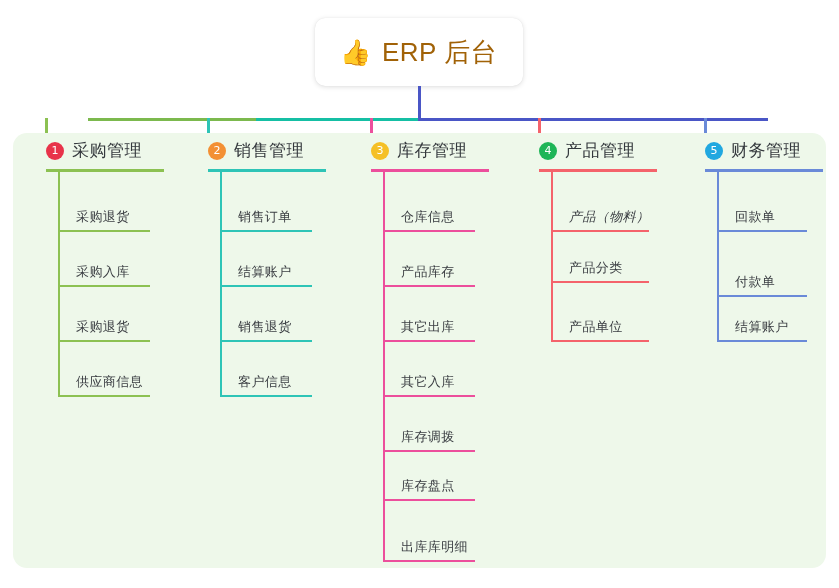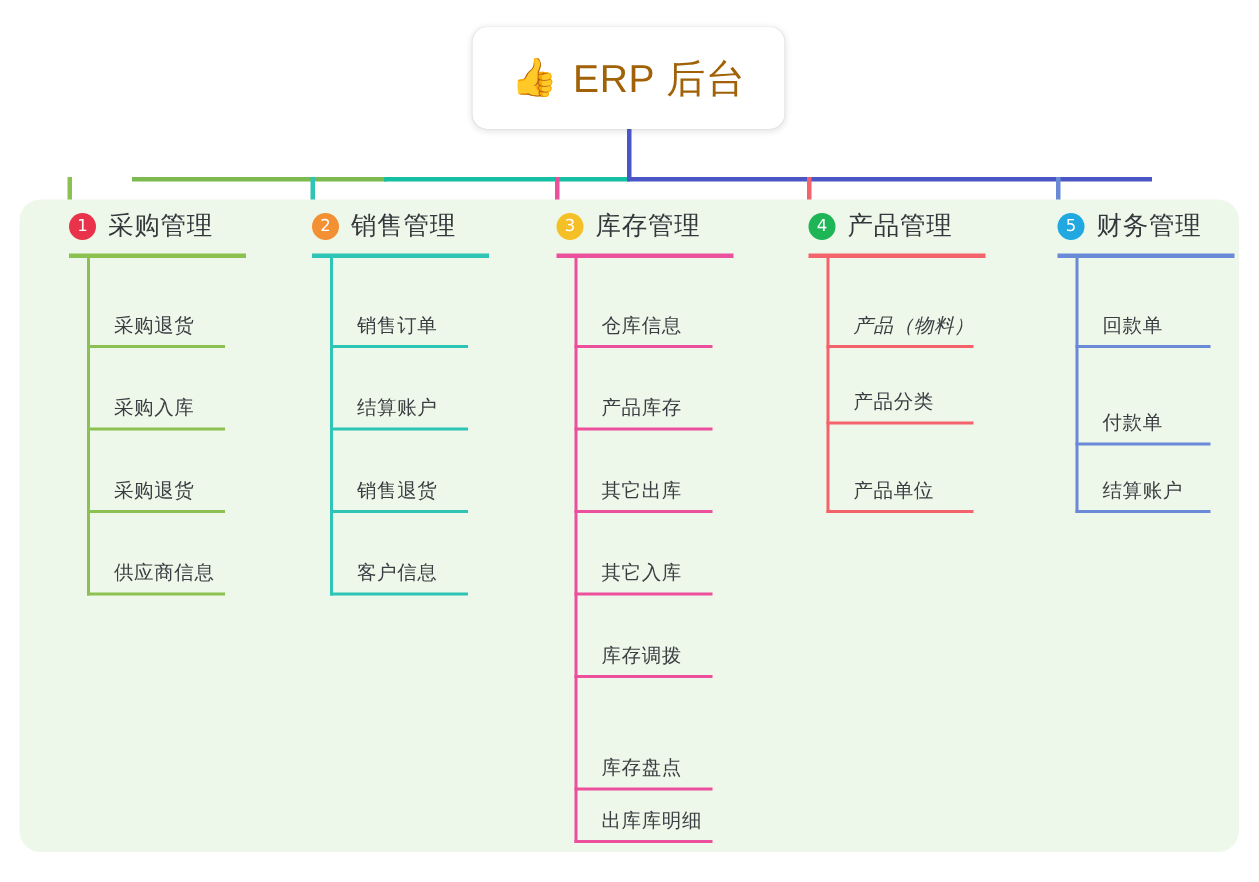--- a/index.html
+++ b/index.html
@@ -147,21 +147,21 @@
           <div class="leaf-rule" style="width: 92px; background: rgb(236, 79, 156);"></div>
         </div>
         <div class="leaf" style="top: 236px; height: 28px; width: 92px;">
           <span class="leaf-label">其它入库</span>
           <div class="leaf-rule" style="width: 92px; background: rgb(236, 79, 156);"></div>
         </div>
         <div class="leaf" style="top: 291px; height: 28px; width: 92px;">
           <span class="leaf-label">库存调拨</span>
           <div class="leaf-rule" style="width: 92px; background: rgb(236, 79, 156);"></div>
         </div>
-        <div class="leaf" style="top: 366px; height: 28px; width: 92px;">
+        <div class="leaf" style="top: 340px; height: 28px; width: 92px;">
           <span class="leaf-label">库存盘点</span>
           <div class="leaf-rule" style="width: 92px; background: rgb(236, 79, 156);"></div>
         </div>
         <div class="leaf" style="top: 401px; height: 28px; width: 92px;">
           <span class="leaf-label">出库库明细</span>
           <div class="leaf-rule" style="width: 92px; background: rgb(236, 79, 156);"></div>
         </div>
       </div>
       <div class="col" style="left: 526px; width: 128px;">
         <div class="col-head">

